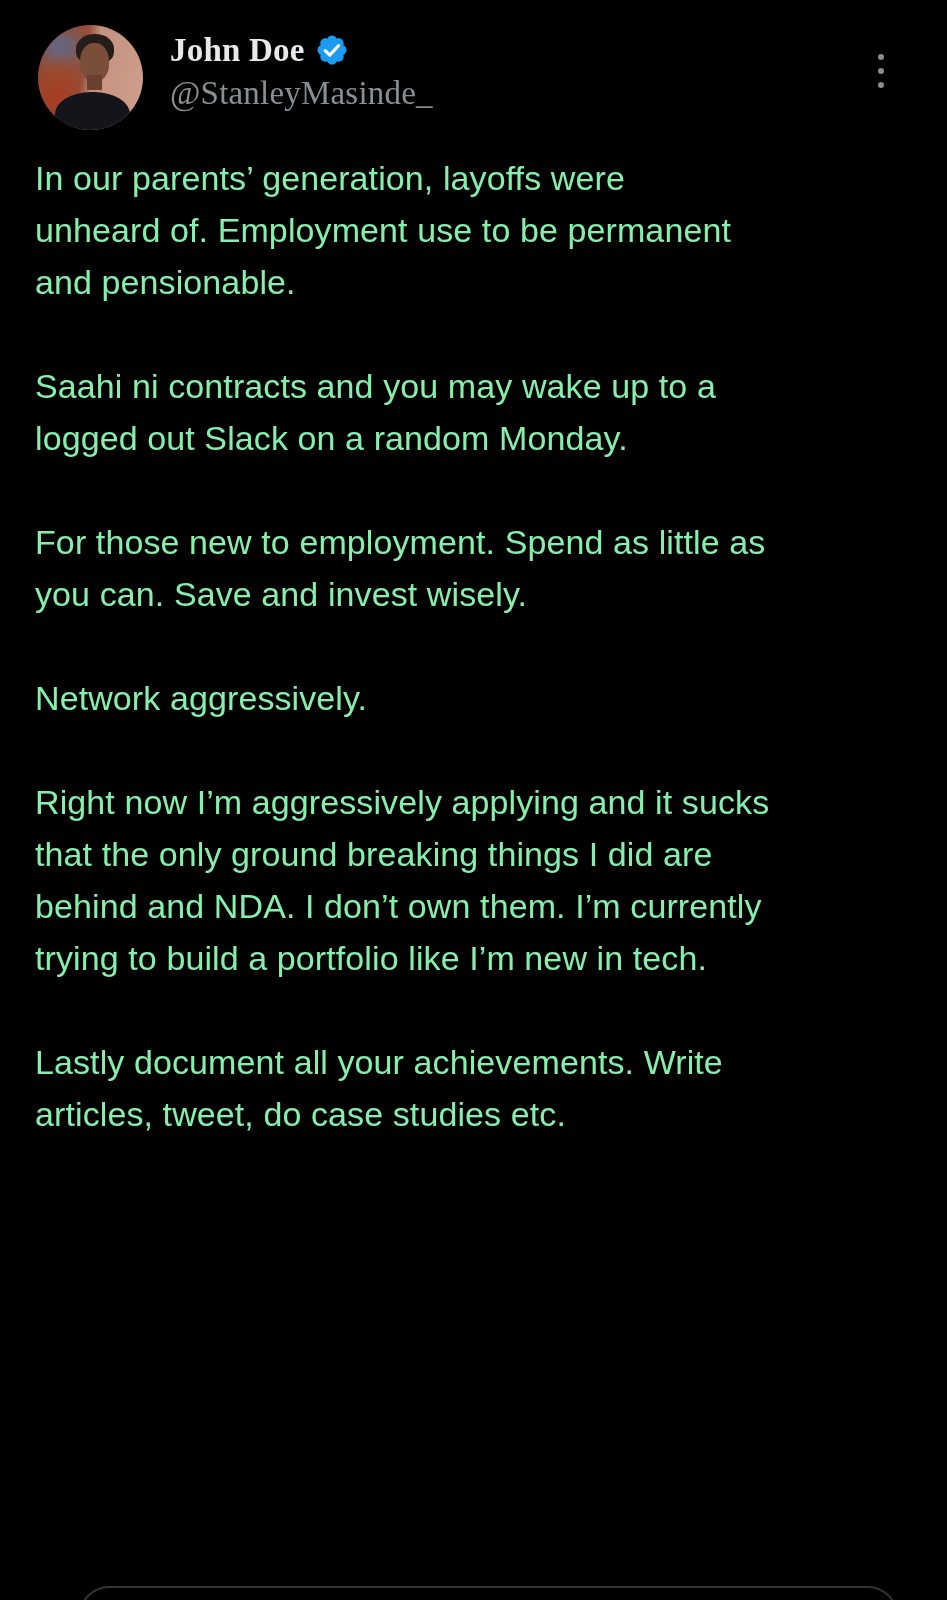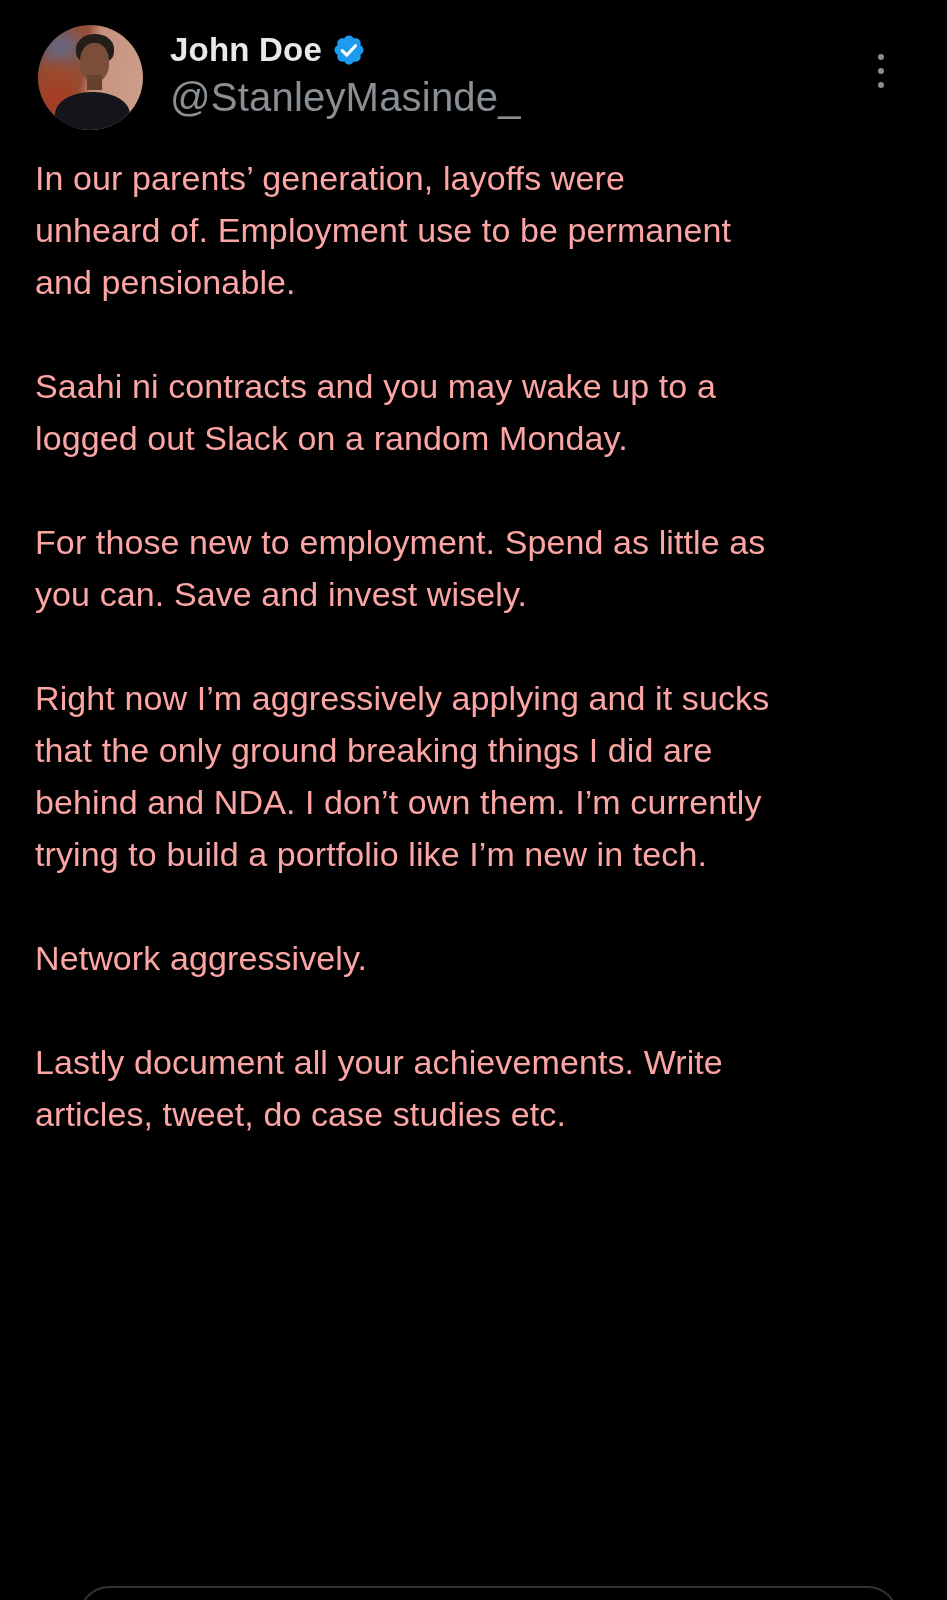--- a/index.html
+++ b/index.html
@@ -17,20 +17,21 @@
     -webkit-font-smoothing: antialiased;
   }
 
   
   .tweet-header {
     position: absolute;
     top: 25px;
     left: 38px;
     right: 38px;
     height: 110px;
+    font-family: Liberation Serif, serif;
   }
   .avatar {
     position: absolute;
     left: 0;
     top: 0;
     width: 105px;
     height: 105px;
     border-radius: 50%;
     overflow: hidden;
     background: linear-gradient(100deg, #8a4530 0%, #95503a 42%, #c5927f 52%, #cfa08d 100%);
@@ -83,21 +84,21 @@
     cursor: pointer;
   }
   .verified {
     width: 34px;
     height: 34px;
     display: inline-block;
   }
   .handle {
     margin-top: 4px;
     color: #8a8f94;
-    font-size: 40px;
+    font-size: 33px;
     font-weight: 400;
     letter-spacing: 0.2px;
     cursor: pointer;
   }
   .more-btn {
     position: absolute;
     right: 8px;
     top: 22px;
     width: 40px;
     height: 48px;
@@ -114,21 +115,21 @@
     border-radius: 50%;
     background: #888d92;
   }
 
   
   .tweet-body {
     position: absolute;
     top: 152px;
     left: 35px;
     width: 880px;
-    color: #fca5a5;
+    color: #86efac;
     font-size: 34px;
     line-height: 52px;
     letter-spacing: 0.1px;
     font-weight: 400;
   }
   .paragraph {
     white-space: pre-line;
     margin: 0 0 52px 0;
   }
   .paragraph:last-child { margin-bottom: 18px; }
@@ -186,24 +187,24 @@
   </div>
 
   <div class="tweet-body" id="tweet-body">
       <div class="paragraph">In our parents’ generation, layoffs were
 unheard of. Employment use to be permanent
 and pensionable.</div>
       <div class="paragraph">Saahi ni contracts and you may wake up to a
 logged out Slack on a random Monday.</div>
       <div class="paragraph">For those new to employment. Spend as little as
 you can. Save and invest wisely.</div>
+      <div class="paragraph">Network aggressively.</div>
       <div class="paragraph">Right now I’m aggressively applying and it sucks
 that the only ground breaking things I did are
 behind and NDA. I don’t own them. I’m currently
 trying to build a portfolio like I’m new in tech.</div>
-      <div class="paragraph">Network aggressively.</div>
       <div class="paragraph">Lastly document all your achievements. Write
 articles, tweet, do case studies etc.</div>
     </div>
 
   <div class="reply-card"></div>
 
 </div>
 
 </body></html>

